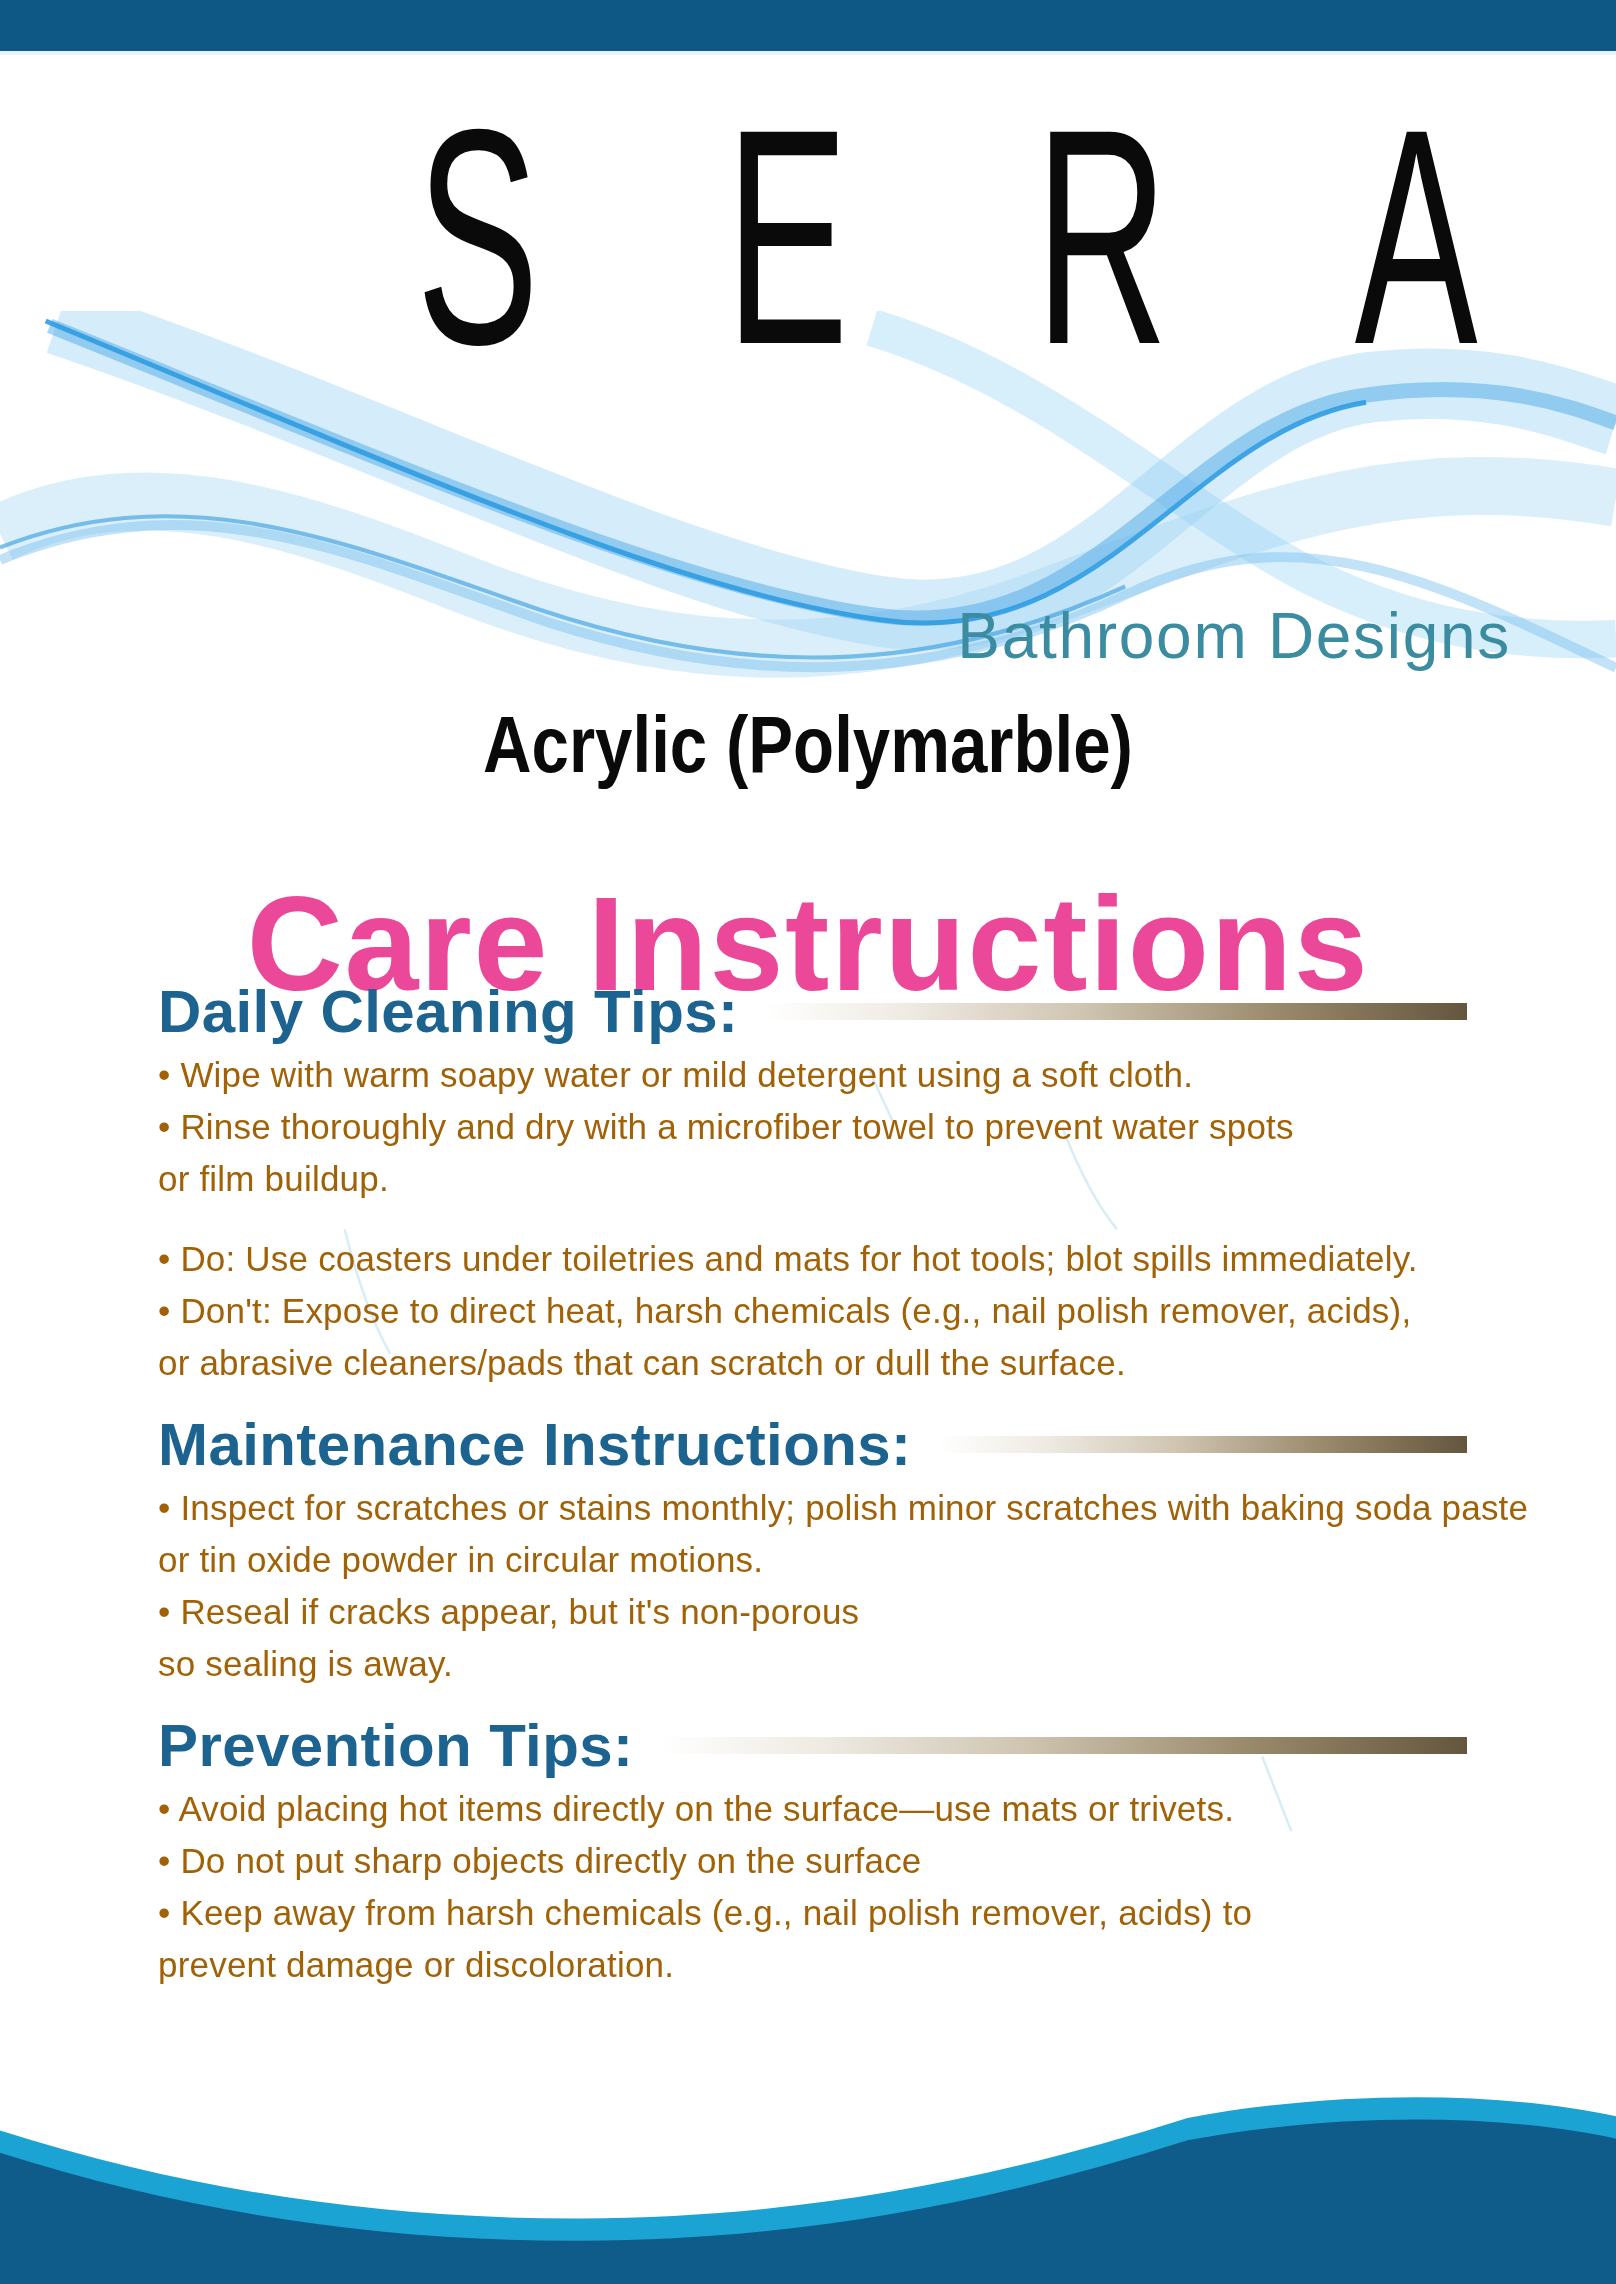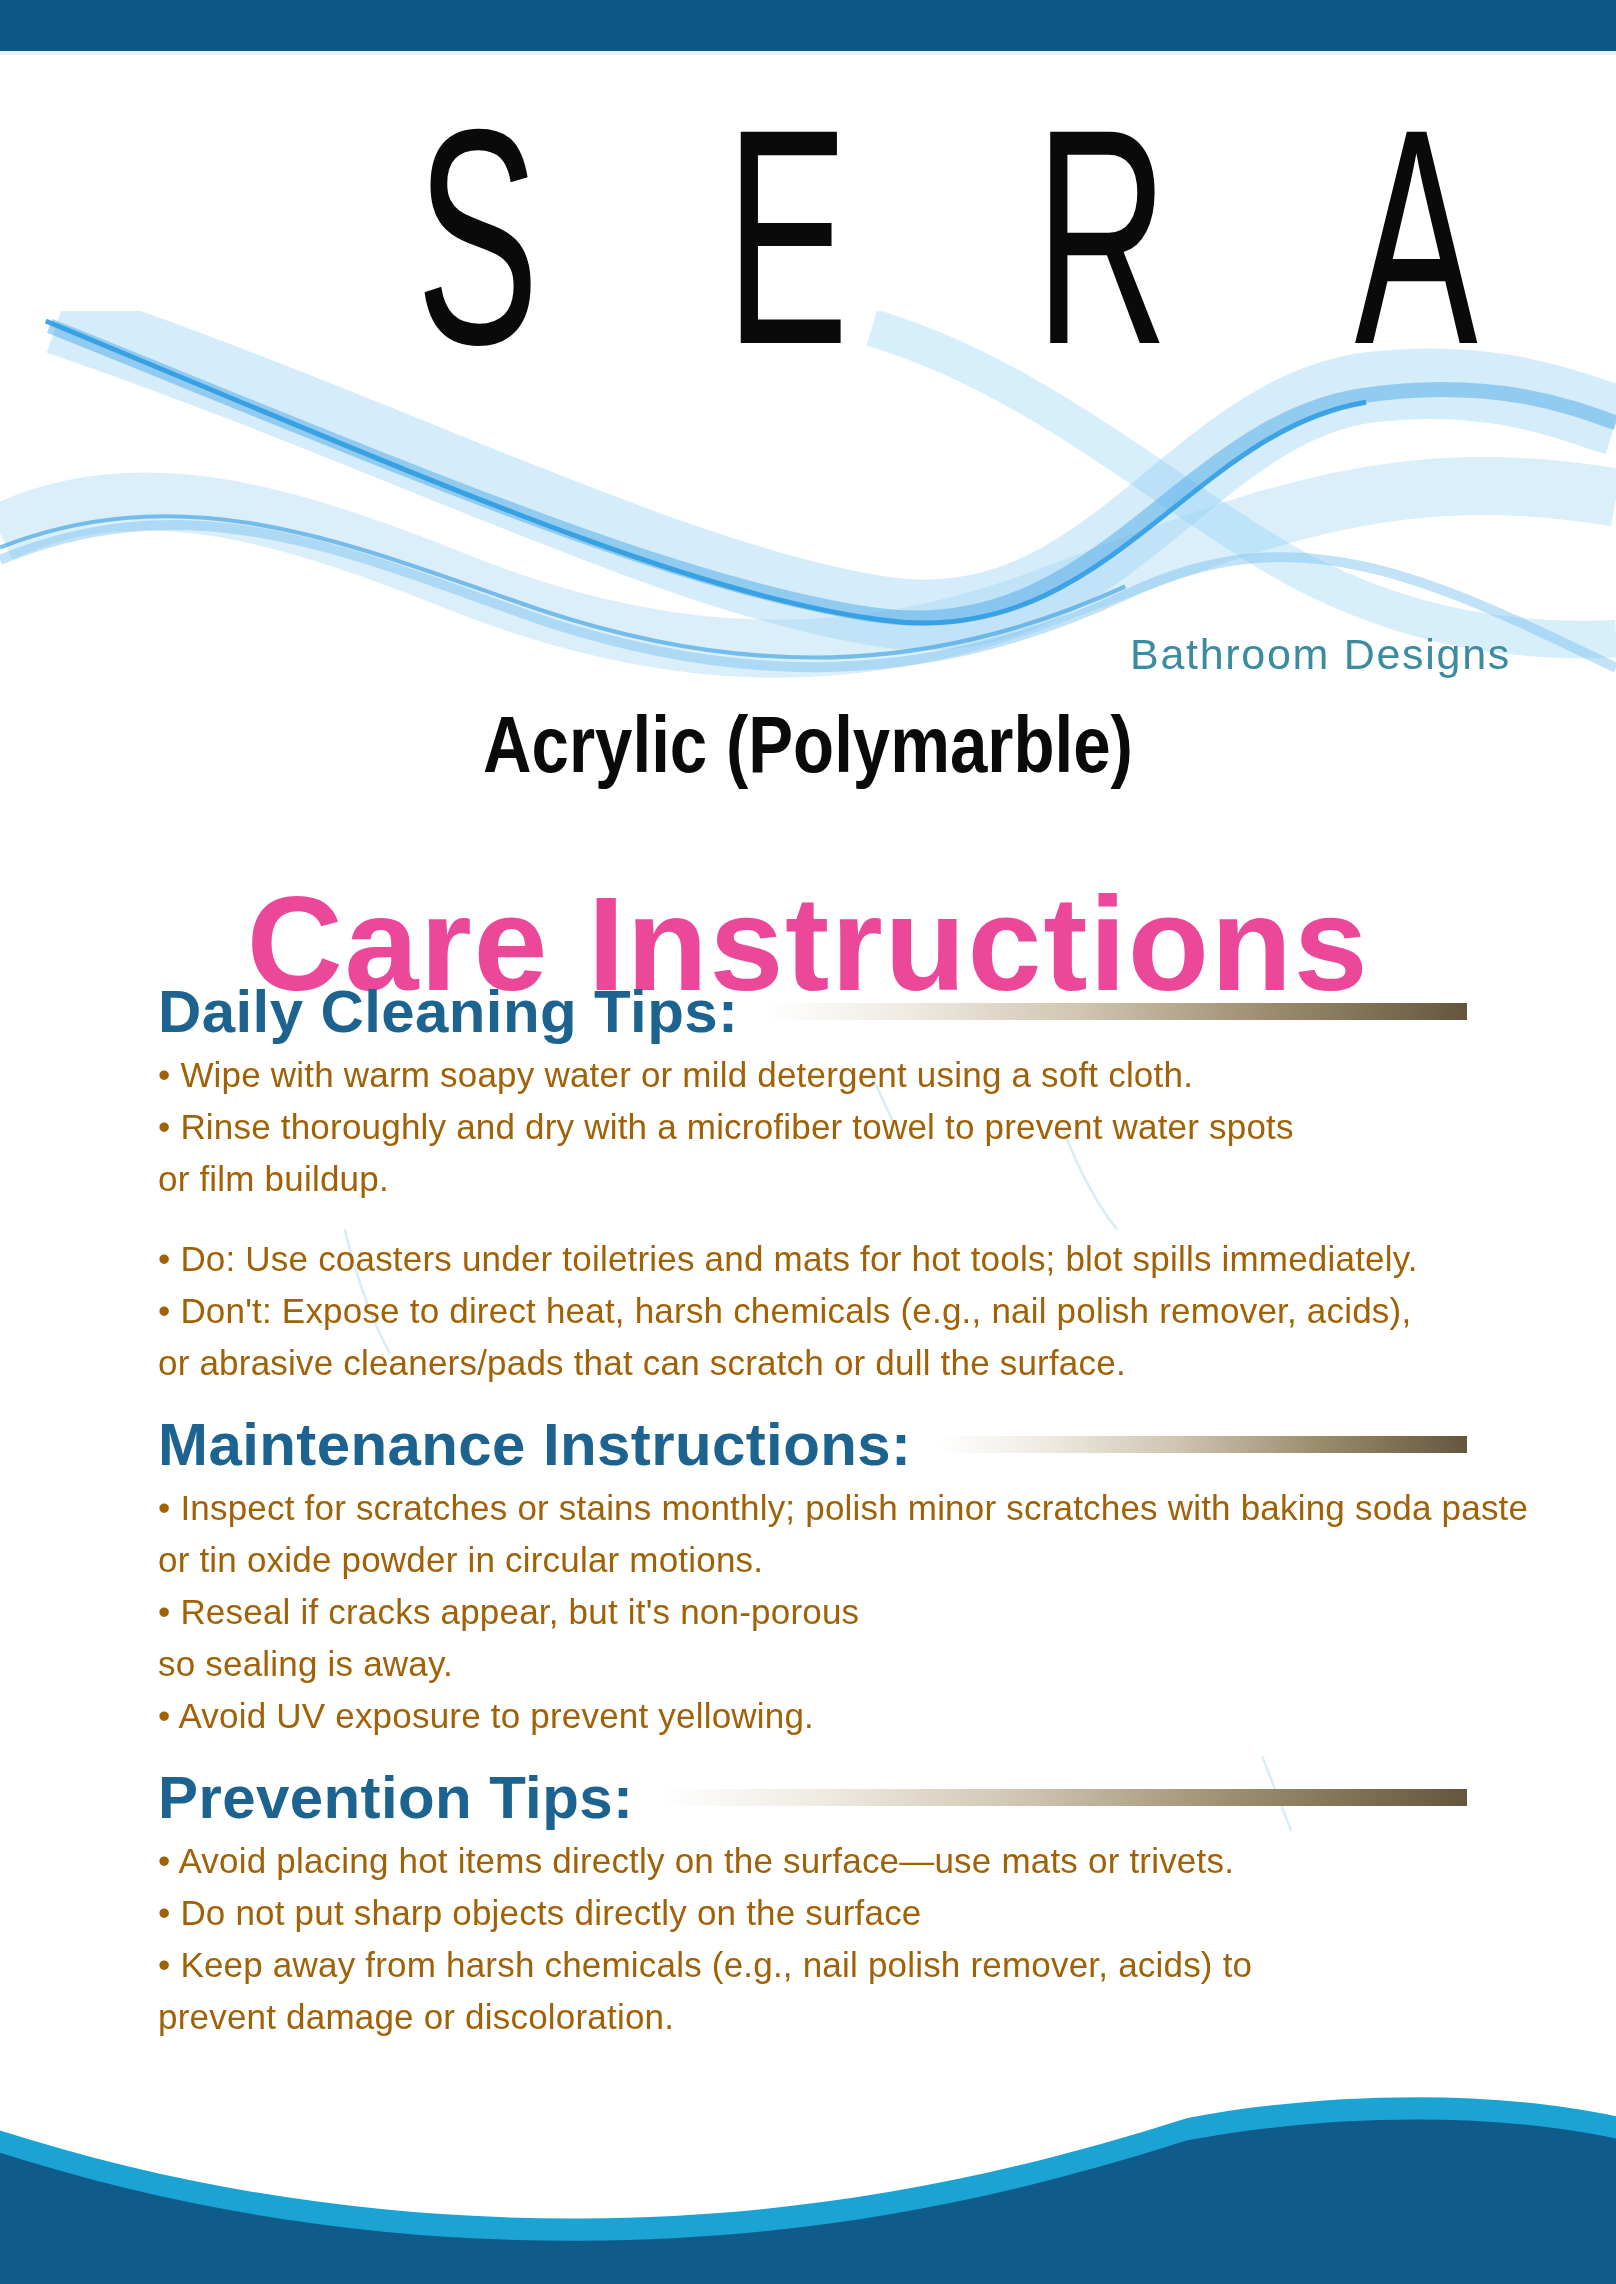--- a/index.html
+++ b/index.html
@@ -15,22 +15,22 @@
   .logo-text{
     position:absolute;top:83px;left:0;width:1616px;
     font-size:307px;line-height:307px;font-weight:400;color:#0a0a0a;
     text-align:center;letter-spacing:311px;white-space:nowrap;
     transform:scaleX(0.60) translateX(155px);transform-origin:50% 50%;
   }
   .header-wave{position:absolute;top:311px;left:0;width:1616px;height:390px;}
   .footer-wave{position:absolute;left:0;bottom:0;width:1616px;height:357px;}
   .artifacts{position:absolute;top:0;left:0;width:1616px;height:2284px;pointer-events:none;}
   .tagline{
-    position:absolute;top:627px;right:105px;
-    color:#3b8ba1;font-size:43px;line-height:55px;letter-spacing:1.7px;white-space:nowrap;
+    position:absolute;top:609px;right:105px;
+    color:#3b8ba1;font-size:64px;line-height:55px;letter-spacing:1.7px;white-space:nowrap;
   }
   .subtitle{
     position:absolute;top:703px;left:0;width:1616px;text-align:center;
     color:#0a0a0a;font-size:80px;line-height:83px;font-weight:700;white-space:nowrap;
     transform:scaleX(0.84);transform-origin:50% 50%;
   }
   .page-title{
     position:absolute;top:789px;left:0;width:1616px;text-align:center;
     color:#ec4899;font-size:133px;line-height:133px;font-weight:700;
     letter-spacing:1.7px;white-space:nowrap;
@@ -98,21 +98,20 @@
     </section>
     <section class="section">
       <div class="heading-row">
         <h2 class="heading">Maintenance Instructions:</h2>
         <div class="bar"></div>
       </div>
       <div class="line">• Inspect for scratches or stains monthly; polish minor scratches with baking soda paste</div>
       <div class="line">or tin oxide powder in circular motions.</div>
       <div class="line">• Reseal if cracks appear, but it's non-porous</div>
       <div class="line">so sealing is away.</div>
-      <div class="line">• Avoid UV exposure to prevent yellowing.</div>
     </section>
     <section class="section">
       <div class="heading-row">
         <h2 class="heading">Prevention Tips:</h2>
         <div class="bar"></div>
       </div>
       <div class="line">• Avoid placing hot items directly on the surface—use mats or trivets.</div>
       <div class="line">• Do not put sharp objects directly on the surface</div>
       <div class="line">• Keep away from harsh chemicals (e.g., nail polish remover, acids) to</div>
       <div class="line">prevent damage or discoloration.</div>

